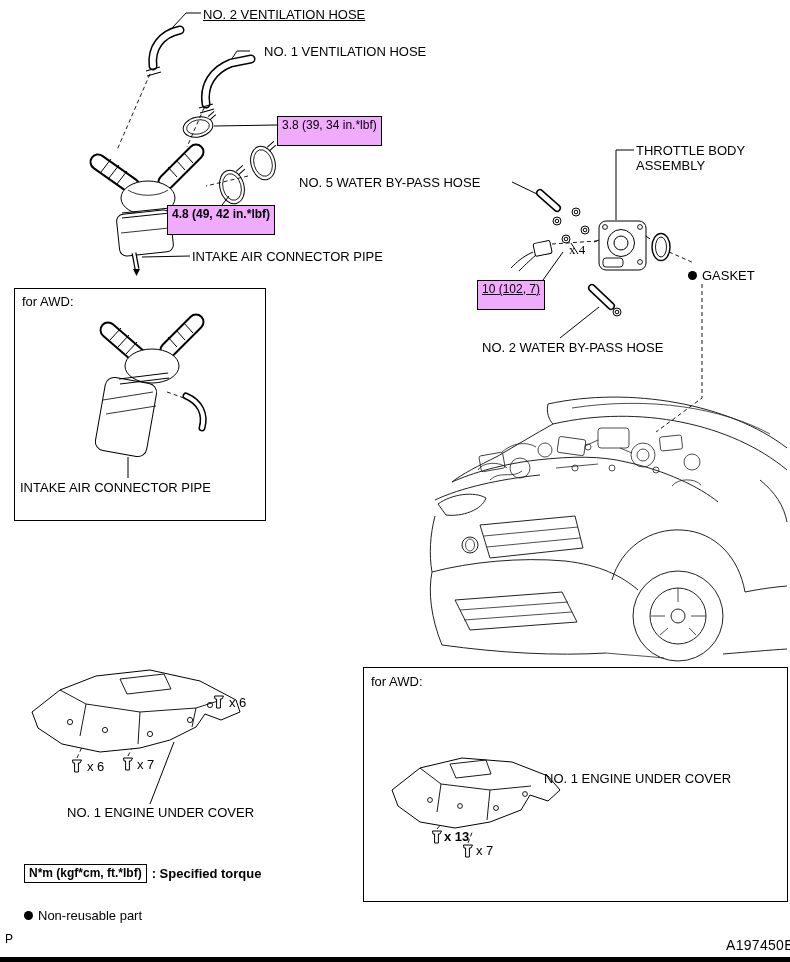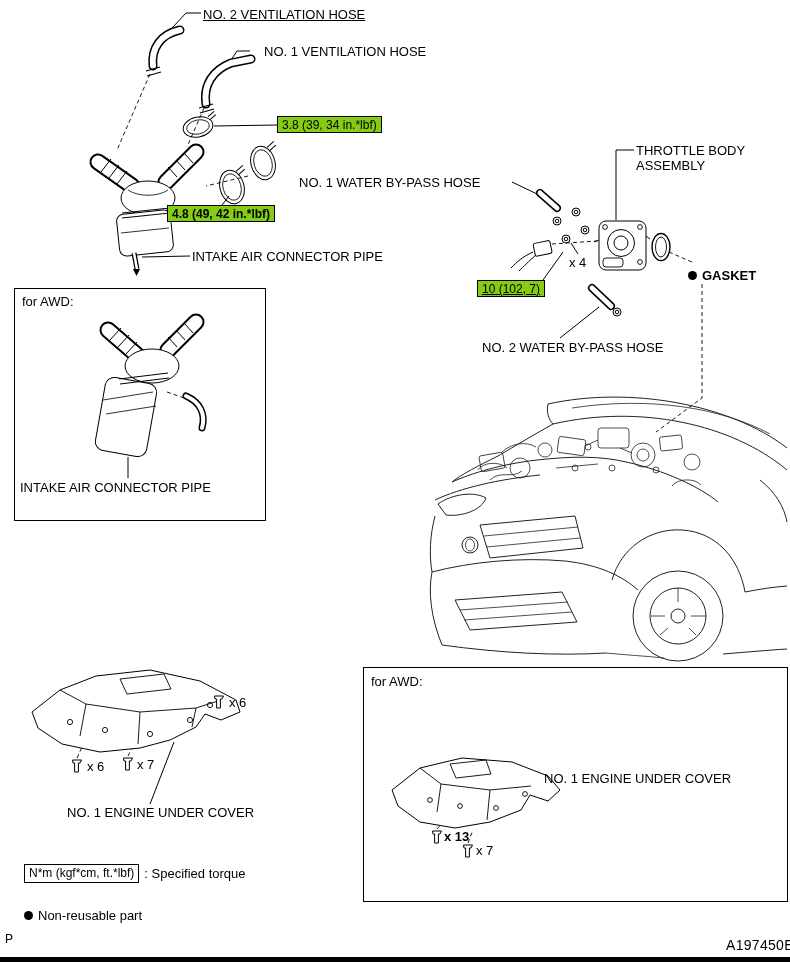--- a/index.html
+++ b/index.html
@@ -4,26 +4,26 @@
 <style>
   html,body{margin:0;padding:0;}
   body{
     width:790px;height:962px;position:relative;overflow:hidden;
     background:#ffffff;color:#000;
     font-family:"Liberation Sans",sans-serif;
   }
   .lbl{position:absolute;font-size:13px;line-height:15px;white-space:nowrap;z-index:3;}
   .two-line{white-space:pre-line;}
   .tbox{
-    position:absolute;border:1px solid #000;background:#84cc16;
-    padding:1px 4px 0;font-size:12px;line-height:14px;white-space:nowrap;z-index:3;
+    position:absolute;border:1px solid #000;background:#f0abfc;
+    padding:1px 4px 13px;font-size:12px;line-height:14px;white-space:nowrap;z-index:3;
   }
   .awd-box{position:absolute;border:1.5px solid #000;z-index:1;background:transparent;}
   .dot{display:inline-block;width:9px;height:9px;border-radius:50%;background:#000;margin-right:5px;flex:0 0 auto;}
-  .flexrow{display:flex;align-items:center;font-weight:bold;}
+  .flexrow{display:flex;align-items:center;}
   svg.art{position:absolute;left:0;top:0;z-index:2;}
   .legend-row{position:absolute;font-size:13px;z-index:3;display:flex;align-items:center;white-space:nowrap;}
   .legend-box{border:1px solid #000;padding:1px 4px 2px;font-size:12px;margin-right:5px;background:#fff;}
   .corner{position:absolute;font-size:12px;z-index:3;}
   .figcode{position:absolute;font-size:14px;letter-spacing:.3px;z-index:3;}
   .bottom-bar{position:absolute;left:0;top:957px;width:790px;height:5px;background:#000;z-index:3;}
 </style>
 </head>
 <body>
 
@@ -266,45 +266,45 @@
       </g>
   </g>
 </svg>
 
 <div class="lbl" style="left:203px;top:7px;text-decoration:underline;">NO. 2 VENTILATION HOSE</div>
 <div class="lbl" style="left:246px;top:44px;margin-left:18px;">NO. 1 VENTILATION HOSE</div>
 <div class="tbox" style="left:277px;top:116px;">3.8 (39, 34 in.*lbf)</div>
 <div class="tbox" style="left:167px;top:205px;font-weight:bold;">4.8 (49, 42 in.*lbf)</div>
 <div class="lbl" style="left:192px;top:249px;">INTAKE AIR CONNECTOR PIPE</div>
 
-<div class="lbl" style="left:299px;top:175px;">NO. 1 WATER BY-PASS HOSE</div>
+<div class="lbl" style="left:299px;top:175px;">NO. 5 WATER BY-PASS HOSE</div>
 <div class="lbl two-line" style="left:636px;top:143px;">THROTTLE BODY
 ASSEMBLY</div>
-<div class="lbl" style="left:569px;top:255px;">x 4</div>
+<div class="lbl" style="left:569px;top:242px;font-family:Liberation Serif, serif;">x 4</div>
 <div class="tbox" style="left:477px;top:280px;text-decoration:underline;">10 (102, 7)</div>
 <div class="lbl flexrow" style="left:688px;top:268px;">
   <span class="dot"></span>
   <span>GASKET</span>
 </div>
 <div class="lbl" style="left:482px;top:340px;">NO. 2 WATER BY-PASS HOSE</div>
 
 <div class="lbl" style="left:22px;top:294px;">for AWD:</div>
 <div class="lbl" style="left:20px;top:480px;">INTAKE AIR CONNECTOR PIPE</div>
 
 <div class="lbl" style="left:229px;top:695px;">x 6</div>
 <div class="lbl" style="left:87px;top:759px;">x 6</div>
 <div class="lbl" style="left:137px;top:757px;">x 7</div>
 <div class="lbl" style="left:67px;top:805px;">NO. 1 ENGINE UNDER COVER</div>
 
 <div class="lbl" style="left:371px;top:674px;">for AWD:</div>
 <div class="lbl" style="left:544px;top:771px;">NO. 1 ENGINE UNDER COVER</div>
 <div class="lbl" style="left:444px;top:829px;font-weight:bold;">x 13</div>
 <div class="lbl" style="left:476px;top:843px;">x 7</div>
 
-<div class="legend-row" style="left:24px;top:864px;">
+<div class="legend-row" style="left:24px;top:864px;font-weight:bold;">
   <span class="legend-box">N*m (kgf*cm, ft.*lbf)</span>
   <span>: Specified torque</span>
 </div>
 <div class="legend-row" style="left:24px;top:908px;">
   <span class="dot"></span>
   <span>Non-reusable part</span>
 </div>
 
 <div class="corner" style="left:5px;top:932px;">P</div>
 <div class="figcode" style="left:726px;top:937px;">A197450E01</div>

